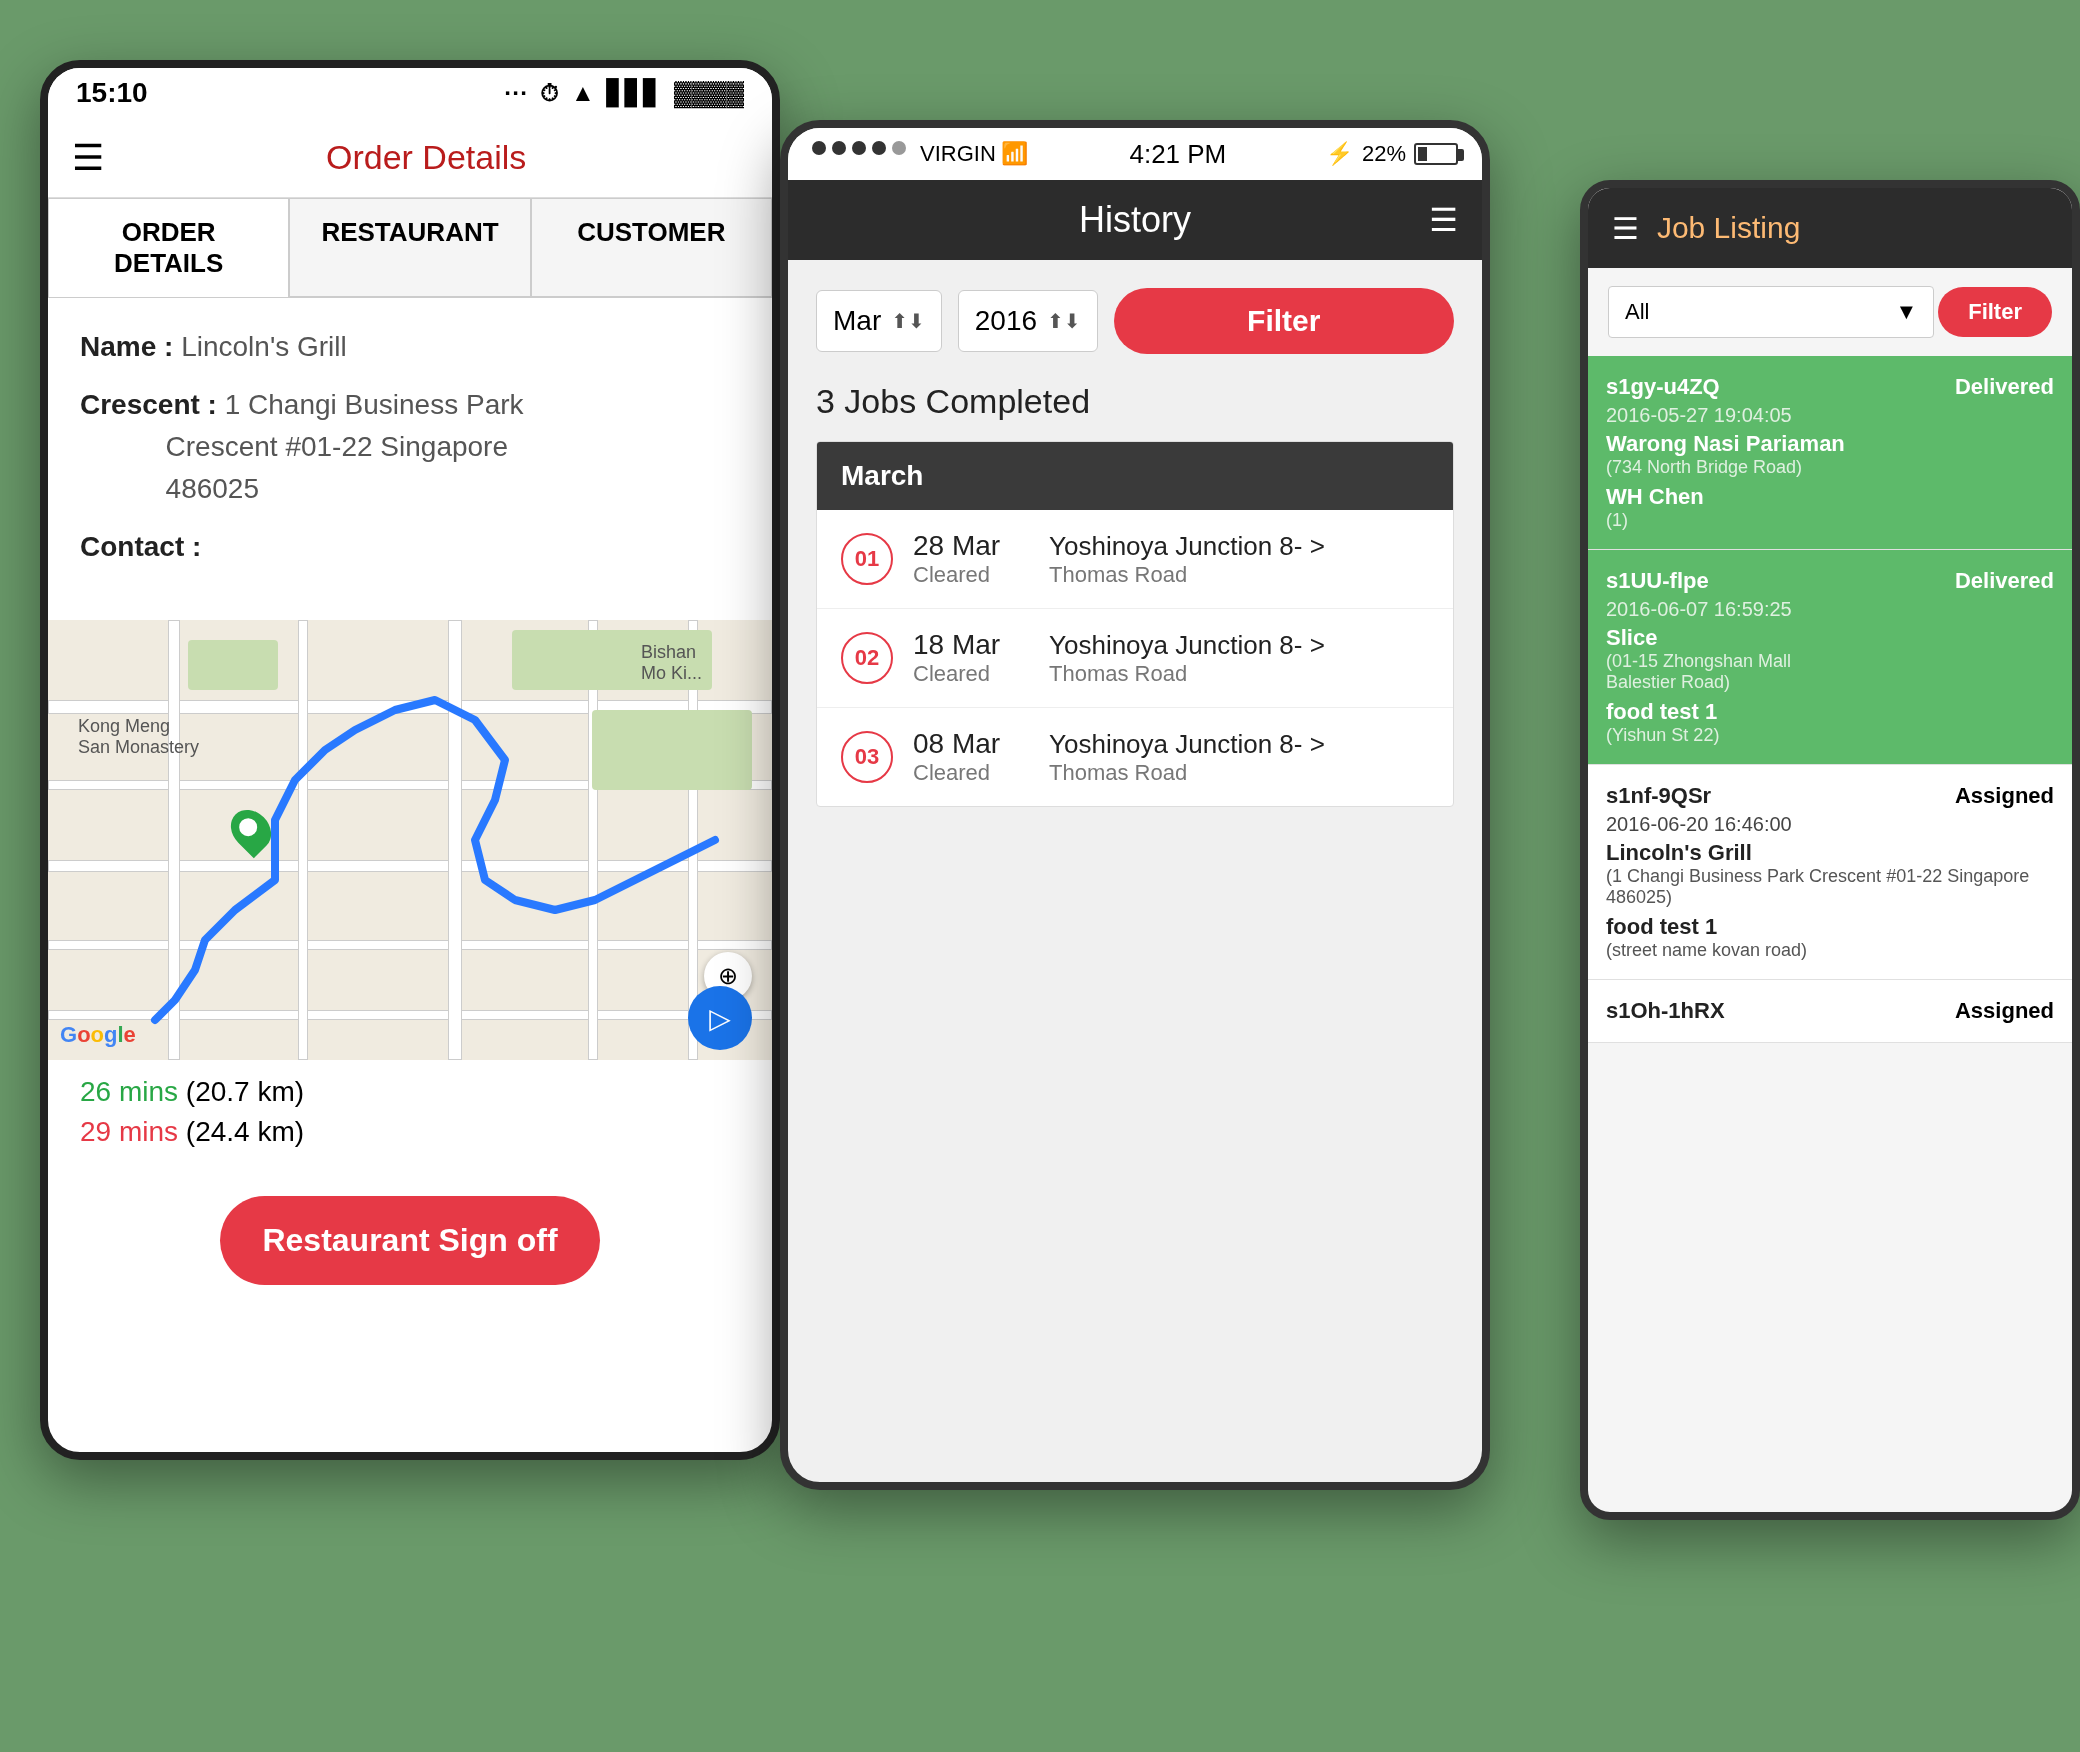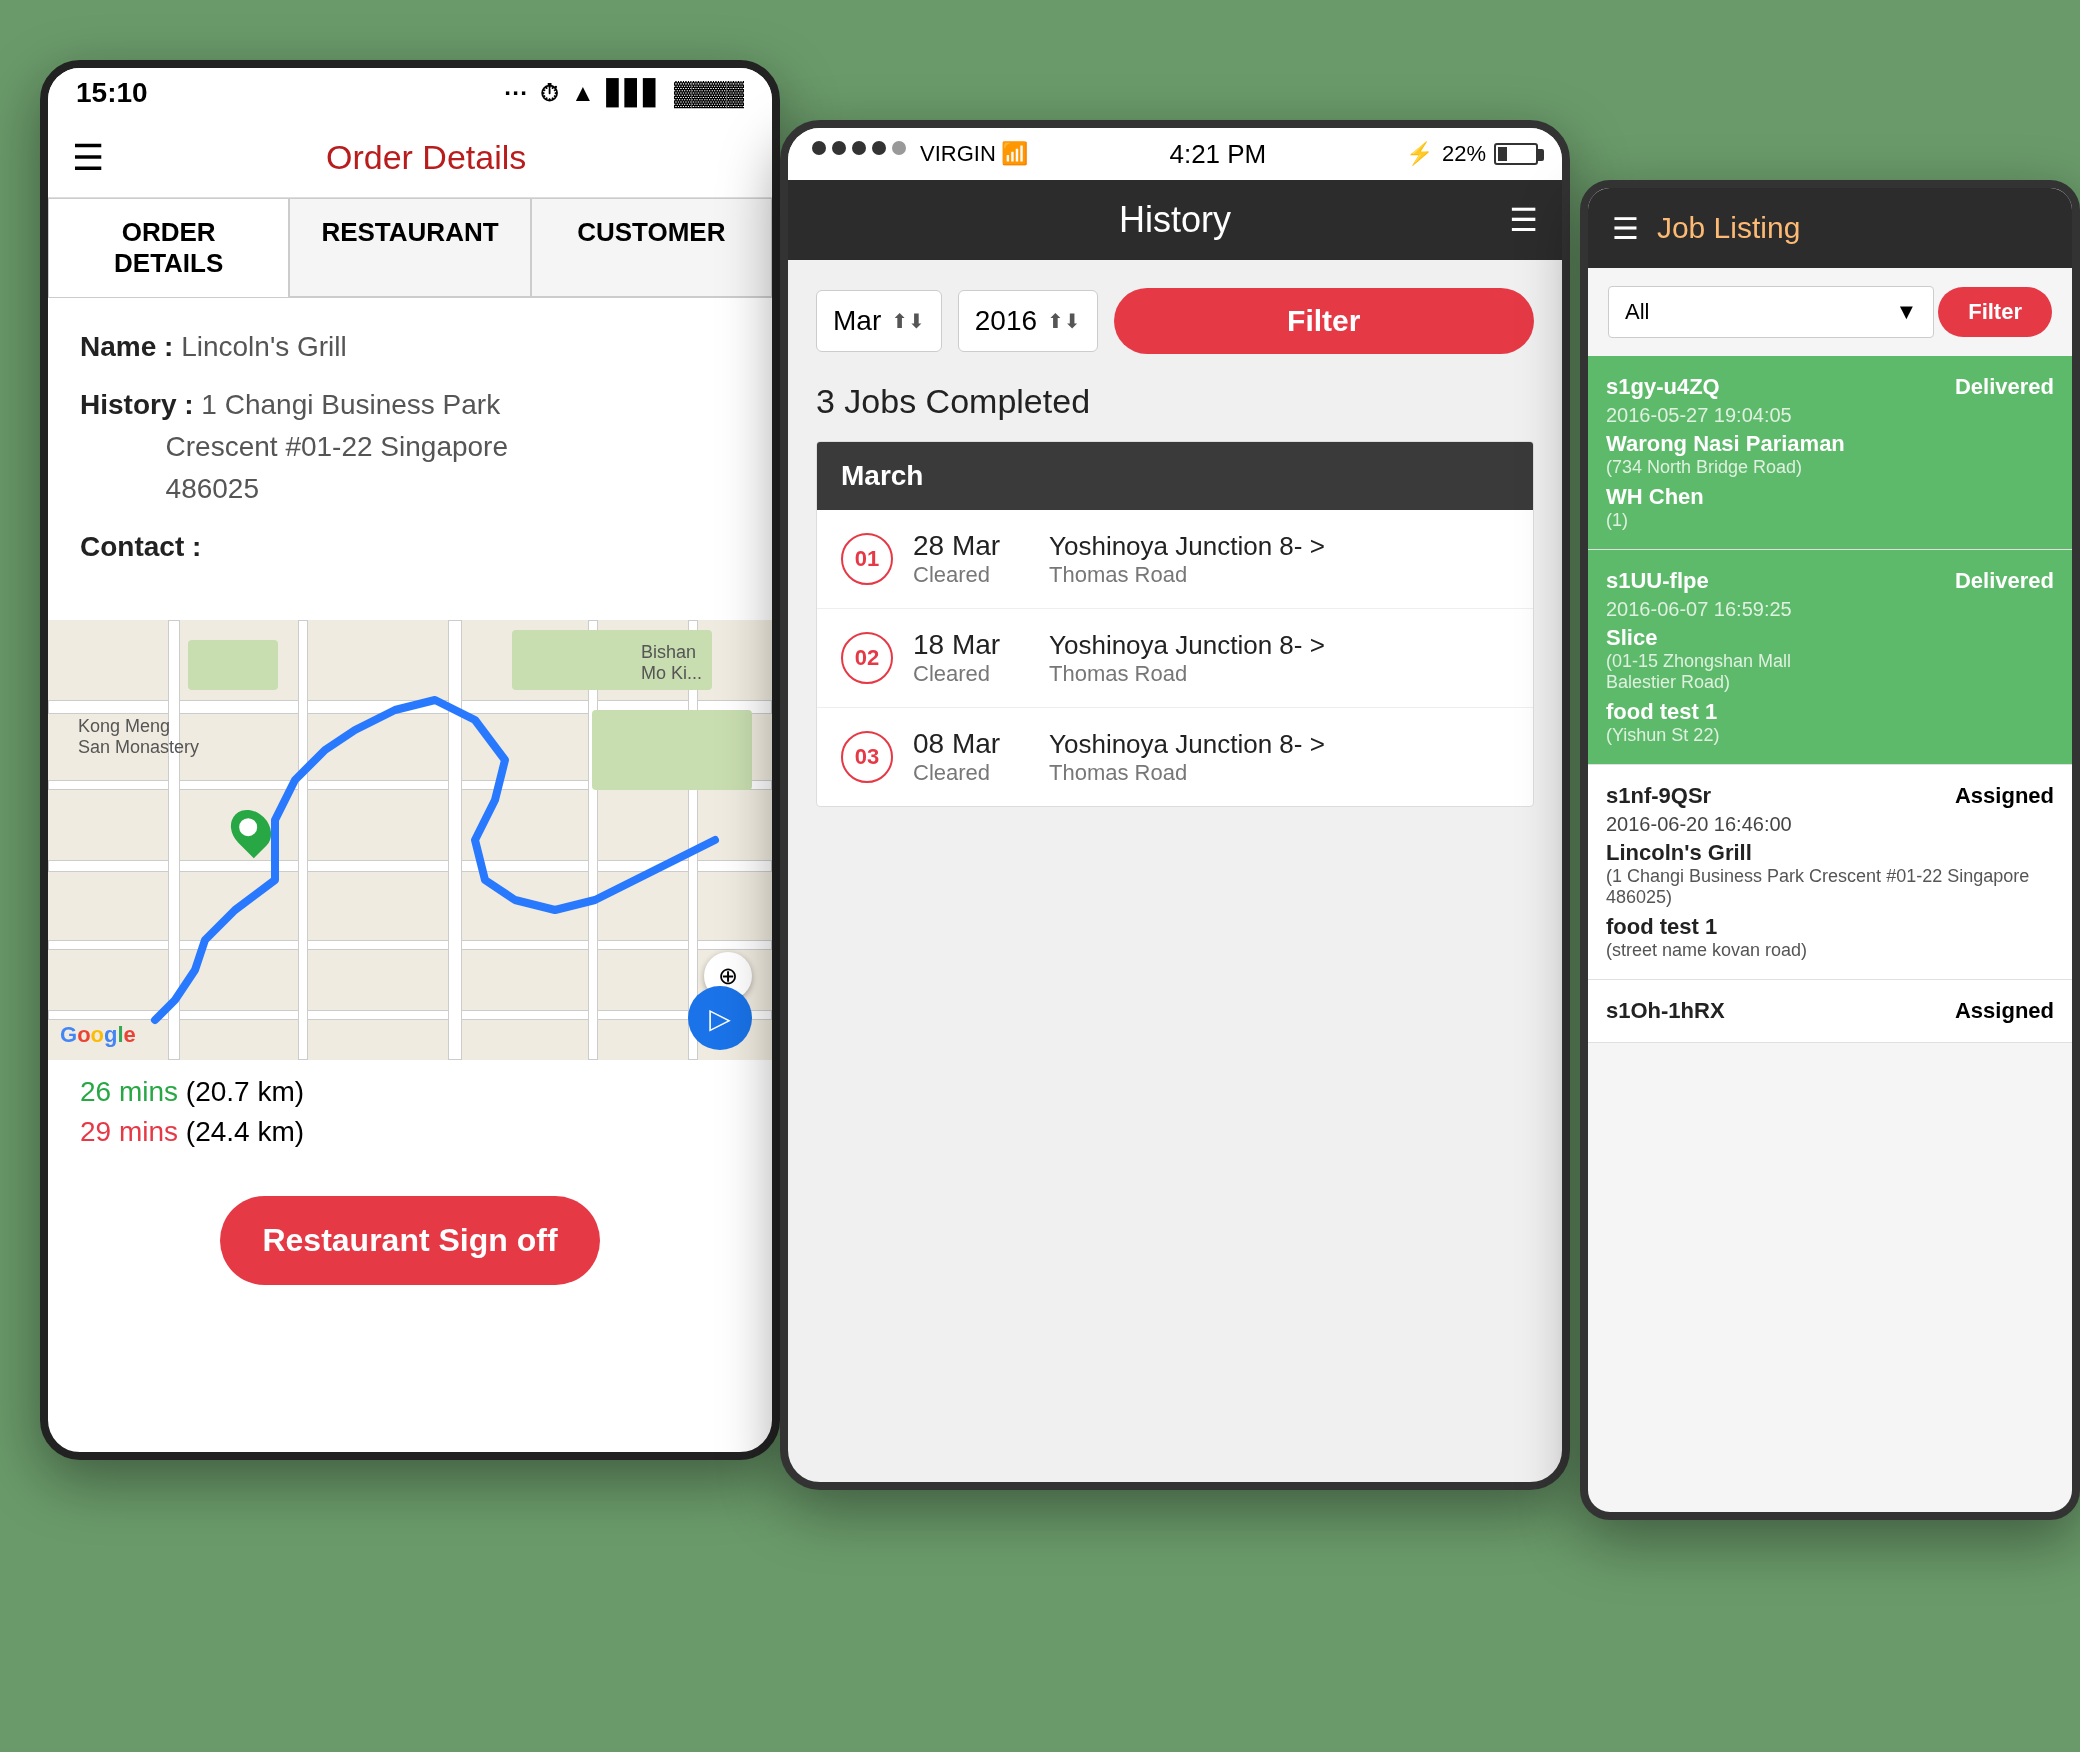--- a/index.html
+++ b/index.html
@@ -199,21 +199,21 @@
       border: none;
       border-radius: 50px;
       text-align: center;
       cursor: pointer;
     }
 
     
     .phone2 {
       left: 780px;
       top: 120px;
-      width: 790px;
+      width: 710px;
       height: 1370px;
       border-radius: 40px;
       border: 8px solid #333;
       background: #f0f0f0;
     }
     .phone2 .status-bar {
       background: #fff;
       height: 52px;
       display: flex;
       align-items: center;
@@ -513,21 +513,21 @@
       <span>CUSTOMER</span>
     </div>
   </div>
 
   <div class="content">
     <div class="info-row">
       <span class="label">Name :</span>
       <span class="value"> Lincoln's Grill</span>
     </div>
     <div class="info-row">
-      <span class="label">History :</span>
+      <span class="label">Crescent :</span>
       <span class="value"> 1 Changi Business Park<br>&nbsp;&nbsp;&nbsp;&nbsp;&nbsp;&nbsp;&nbsp;&nbsp;&nbsp;&nbsp;&nbsp;Crescent #01-22 Singapore<br>&nbsp;&nbsp;&nbsp;&nbsp;&nbsp;&nbsp;&nbsp;&nbsp;&nbsp;&nbsp;&nbsp;486025</span>
     </div>
     <div class="info-row">
       <span class="label">Contact :</span>
     </div>
   </div>
 
   <div class="map-area">
     <div class="map-bg">
 

